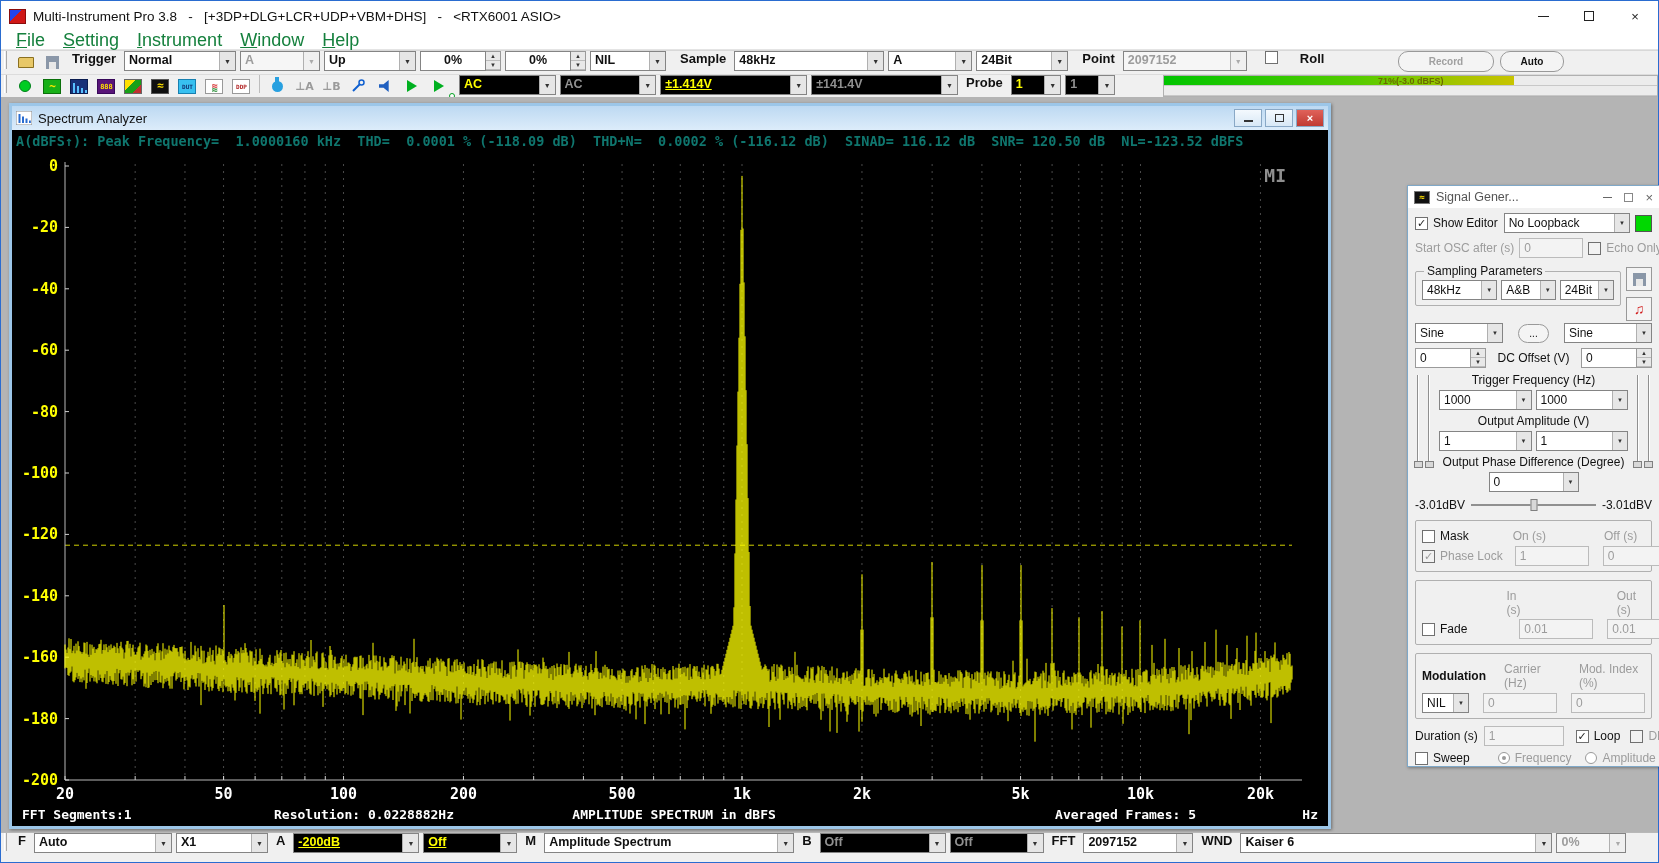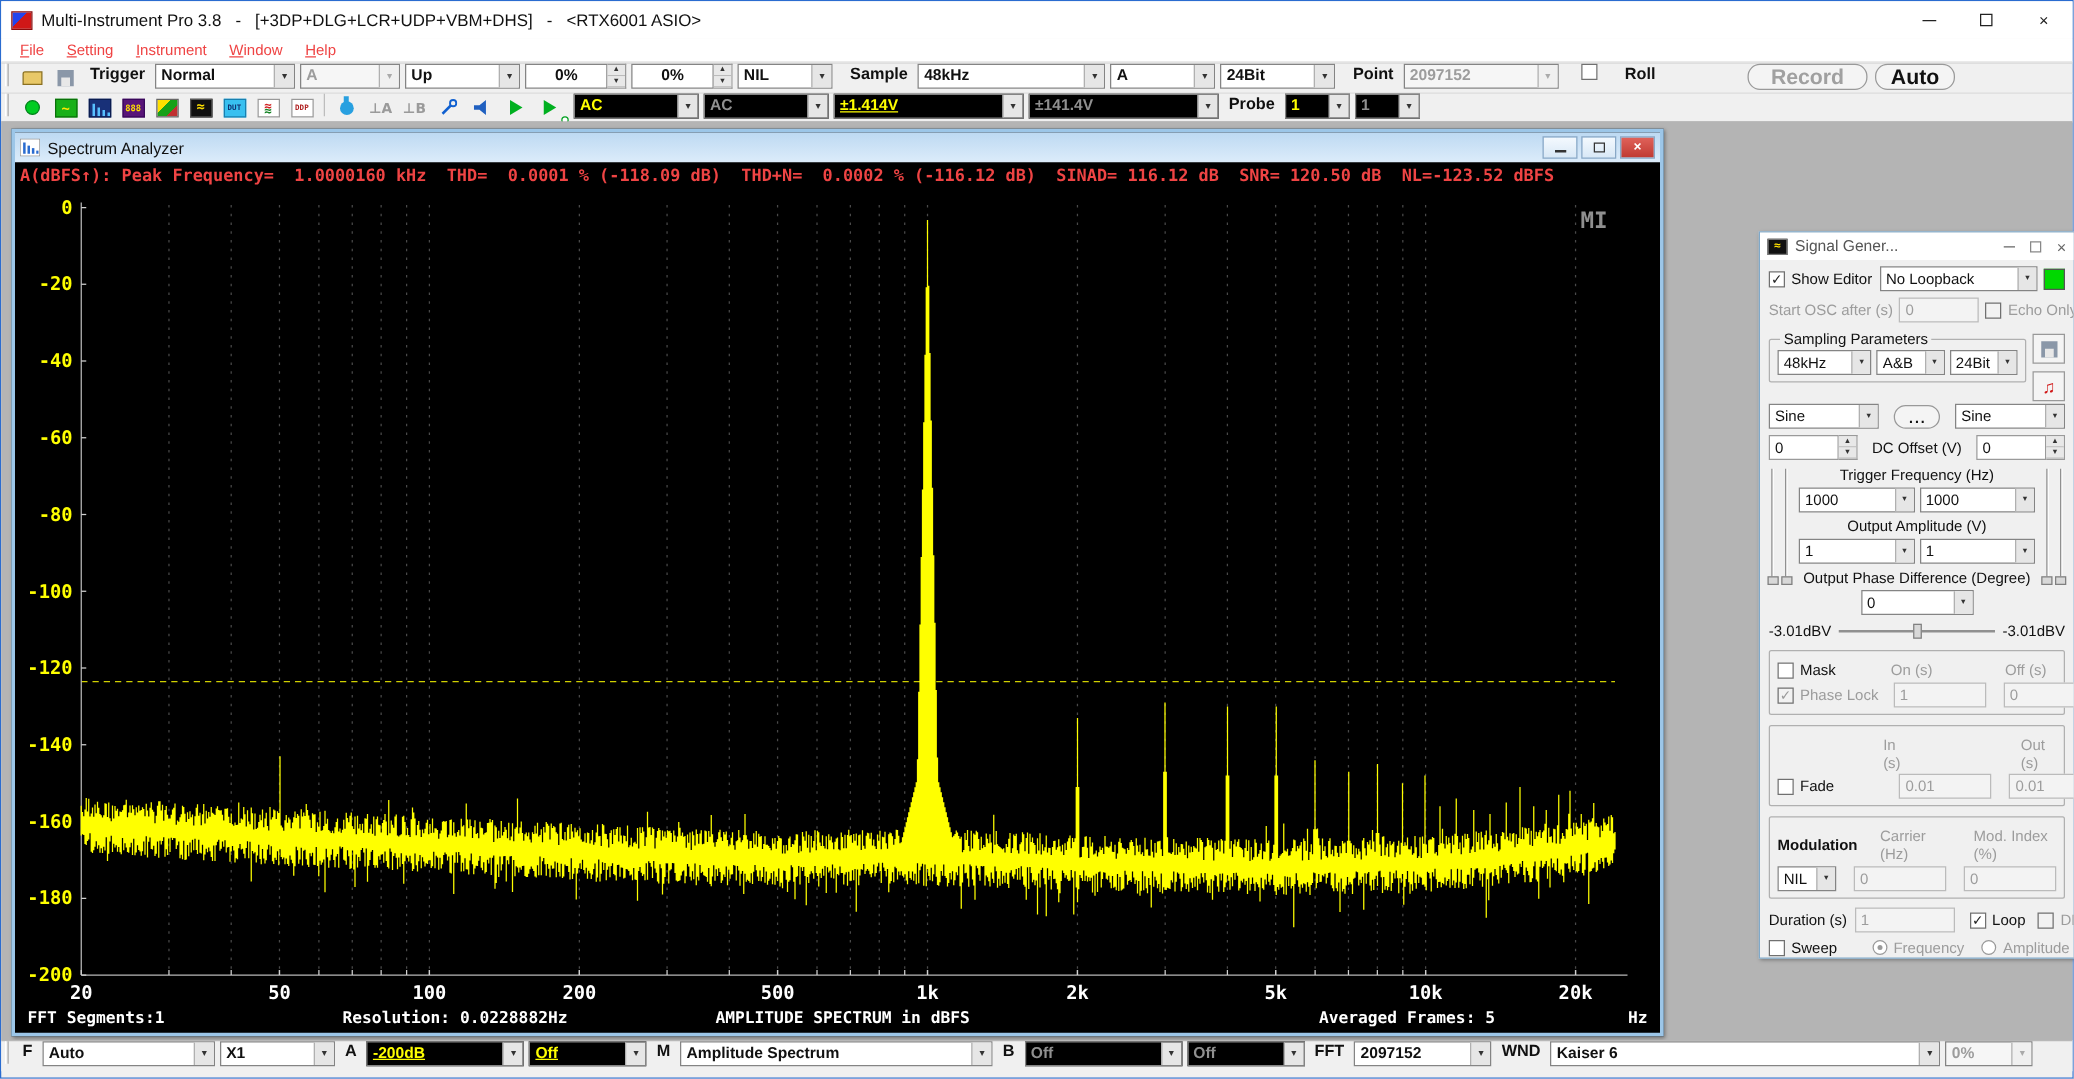--- a/index.html
+++ b/index.html
@@ -13,21 +13,21 @@
               font:bold 11px/13px "DejaVu Sans Mono",monospace; text-align:center; margin-right:7px;
               background:linear-gradient(135deg,#2244ee 0 40%,#d01818 40%); color:#fff;}
   .app-title { font-size:13.5px; color:#111; white-space:pre; }
   .winbtns { margin-left:auto; display:flex; height:30px; }
   .winbtn { width:46px; height:30px; display:flex; align-items:center; justify-content:center; color:#222; font-size:13px; }
   .winbtn .bar { width:11px; height:1px; background:#222; }
   .winbtn .box { width:10px; height:10px; border:1px solid #222; }
 
   
   .menubar { height:19px; background:#ffffff; display:flex; align-items:center; padding-left:6px; border-bottom:1px solid #e4e4e4;}
-  .menu-item { display:inline-block; padding:1px 9px; font-size:12px; color:#ef4444; }
+  .menu-item { display:inline-block; padding:1px 9px; font-size:18px; color:#15803d; }
   .menu-item::first-letter { text-decoration:underline; }
 
   
   .tb { display:flex; align-items:flex-start; background:#f0f0f0; }
   .tb1 { height:24px; border-top:1px solid #d8d8d8; }
   .tb2 { height:24px; border-top:1px solid #dcdcdc; border-bottom:1px solid #c8c8c8; }
   .tb3 { position:absolute; left:0; right:0; bottom:5px; height:25px; border-top:1px solid #b8b8b8; background:#f0f0f0;}
   .grip { width:3px; height:18px; border-left:1px solid #ffffff; border-right:1px solid #a8a8a8; margin:0 5px 0 3px; }
   .tb-label { font-weight:bold; font-size:13px; color:#111; padding:0 6px; white-space:nowrap; }
   .combo { height:20px; background:#fff; border:1px solid #848484; display:flex; align-items:stretch; margin:0 2px; }
@@ -42,21 +42,21 @@
   .combo.dis .carr { color:#aaa; background:#f0f0f0; }
   .spinbox { height:20px; display:flex; margin:0 2px; }
   .spinbox .sval { width:66px; background:#fff; border:1px solid #848484; font-weight:bold; font-size:12.5px;
                    text-align:center; padding-top:1px; color:#111;}
   .spincol { width:15px; display:flex; flex-direction:column; border:1px solid #9a9a9a; border-left:none; }
   .spincol span { flex:1; background:#e8e8e8; font-size:6px; color:#333; display:flex; align-items:center; justify-content:center; border-bottom:1px solid #bbb;}
   .check { width:13px; height:13px; background:#fff; border:1px solid #707070; font:bold 11px/11px "DejaVu Sans",sans-serif;
            color:#222; text-align:center; margin:0 5px; flex:none;}
   .check.gray { color:#9a9a9a; background:#f2f2f2; }
   .pushbtn { height:21px; padding:0 14px; background:#f4f4f4; border:1px solid #999; border-radius:10px;
-             font-weight:bold; font-size:17px; color:#111; display:flex; align-items:center; margin:0 3px;}
+             font-weight:bold; font-size:10px; color:#111; display:flex; align-items:center; margin:0 3px;}
   .pushbtn.dis { color:#a0a0a0; }
 
   
   .tbtn { width:25px; height:22px; display:flex; align-items:center; justify-content:center; margin:0 1px; flex:none;}
   .sep { width:1px; height:18px; background:#bdbdbd; margin:0 4px; }
   .icon-run { width:12px; height:12px; border-radius:50%; background:#00cc22; border:1px solid #00801a; }
   .icon-scope { width:18px; height:15px; background:#18b018; border:1px solid #0a700a; color:#ffe800; font:bold 11px/13px monospace; text-align:center;}
   .icon-bars { width:18px; height:15px; background:#183078; border:1px solid #0a1c50; background-image:
       linear-gradient(#58c0ff,#58c0ff),linear-gradient(#58c0ff,#58c0ff),linear-gradient(#58c0ff,#58c0ff),linear-gradient(#58c0ff,#58c0ff);
       background-size:2px 10px,2px 7px,2px 5px,2px 3px; background-position:2px 100%,6px 100%,10px 100%,14px 100%; background-repeat:no-repeat;}
@@ -87,21 +87,21 @@
   .sa-window { position:absolute; left:8px; top:6px; width:1322px; height:726px;
                border:3px solid #9cc6e8; background:#000; box-shadow:1px 1px 3px rgba(0,0,0,.4); }
   .sa-title { height:24px; background:linear-gradient(to bottom,#bdd9f2,#dcecfa); display:flex; align-items:center; padding:0 4px; }
   .sa-title-text { font-size:13px; color:#111; margin-left:6px; }
   .sa-btns { margin-left:auto; display:flex; gap:3px; }
   .sa-btn { width:28px; height:18px; border:1px solid #89a8c6; background:linear-gradient(#f4f9fe,#d8e8f6);
             display:flex; align-items:center; justify-content:center; color:#333; font-size:11px;}
   .sa-btn .bar { width:9px; height:2px; background:#333; margin-top:6px;}
   .sa-btn .box { width:9px; height:8px; border:1px solid #333; }
   .sa-btn.close { background:linear-gradient(#e0625a,#c03a32); color:#fff; font-weight:bold; }
-  .sa-status { height:22px; background:#000; color:#ef4444; font:bold 13.5px/22px "DejaVu Sans Mono",monospace;
+  .sa-status { height:22px; background:#000; color:#0f766e; font:bold 13.5px/22px "DejaVu Sans Mono",monospace;
                white-space:pre; padding-left:4px; overflow:hidden; }
   .sa-footer { position:relative; height:20px; background:#000; color:#fff; font:bold 13px/18px "DejaVu Sans Mono",monospace; }
   .sa-footer span { position:absolute; white-space:pre; }
 
   
   .sg-window { position:absolute; left:1406px; top:88px; width:253px; height:582px;
                border:1px solid #7fa8c8; background:#f0f0f0; box-shadow:1px 1px 3px rgba(0,0,0,.35); overflow:hidden;}
   .sg-title { height:22px; background:#ffffff; display:flex; align-items:center; padding:0 6px; }
   .sg-icon { width:16px; height:13px; background:#111; border:1px solid #777; color:#ffe000; font:bold 9px/11px monospace; text-align:center; margin-right:6px;}
   .sg-title-text { font-size:12.5px; color:#555; }
@@ -300,20 +300,27 @@
       </div>
     <span class="tb-label">Probe</span>
     <div class="combo dark" style="width:52px">
       <span class="cval">1</span>
         <span class="carr">▼</span>
       </div>
     <div class="combo dark darkdis" style="width:52px">
       <span class="cval">1</span>
         <span class="carr">▼</span>
       </div>
+    <div class="meter-wrap">
+      <div class="meter">
+        <div class="meter-fill" style="width: 71%;"></div>
+        <div class="meter-text">71%(-3.0 dBFS)</div>
+      </div>
+      <div class="meter"></div>
+    </div>
   </div>
 
   <div class="workspace">
 
     <div class="sa-window">
       <div class="sa-title">
         <svg width="16" height="14" viewBox="0 0 16 14">
           <rect x="0" y="0" width="16" height="14" fill="#fff" stroke="#888"></rect>
           <rect x="2.5" y="3" width="2" height="9" fill="#2a6cd0"></rect>
             <rect x="6" y="5.5" width="2" height="6.5" fill="#2a6cd0"></rect>

